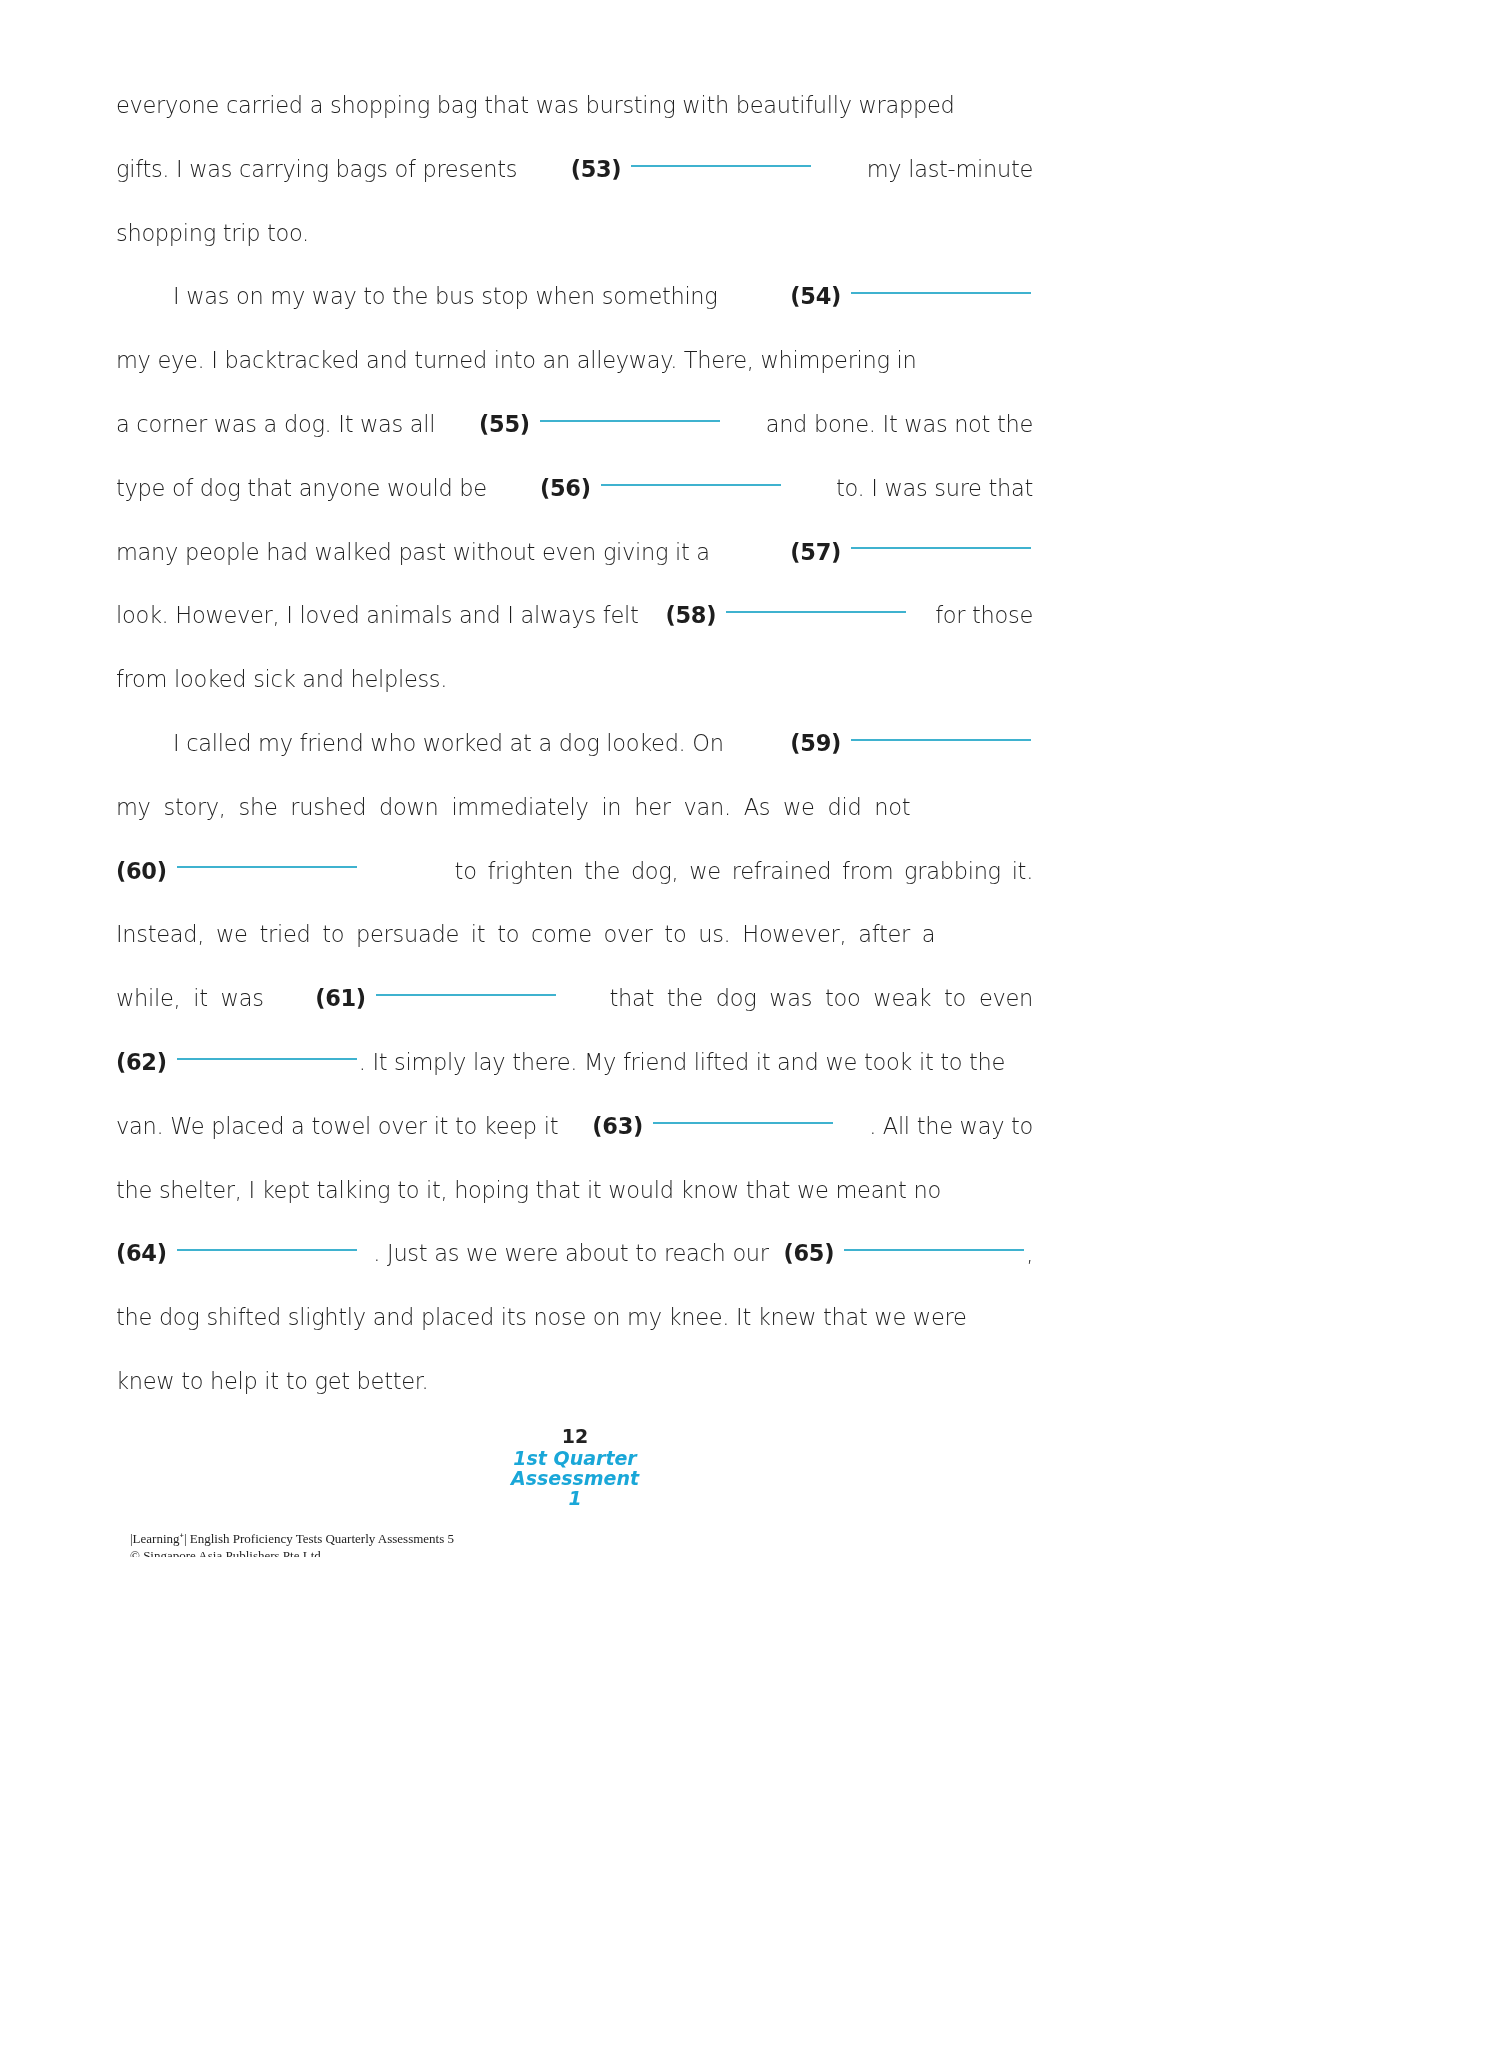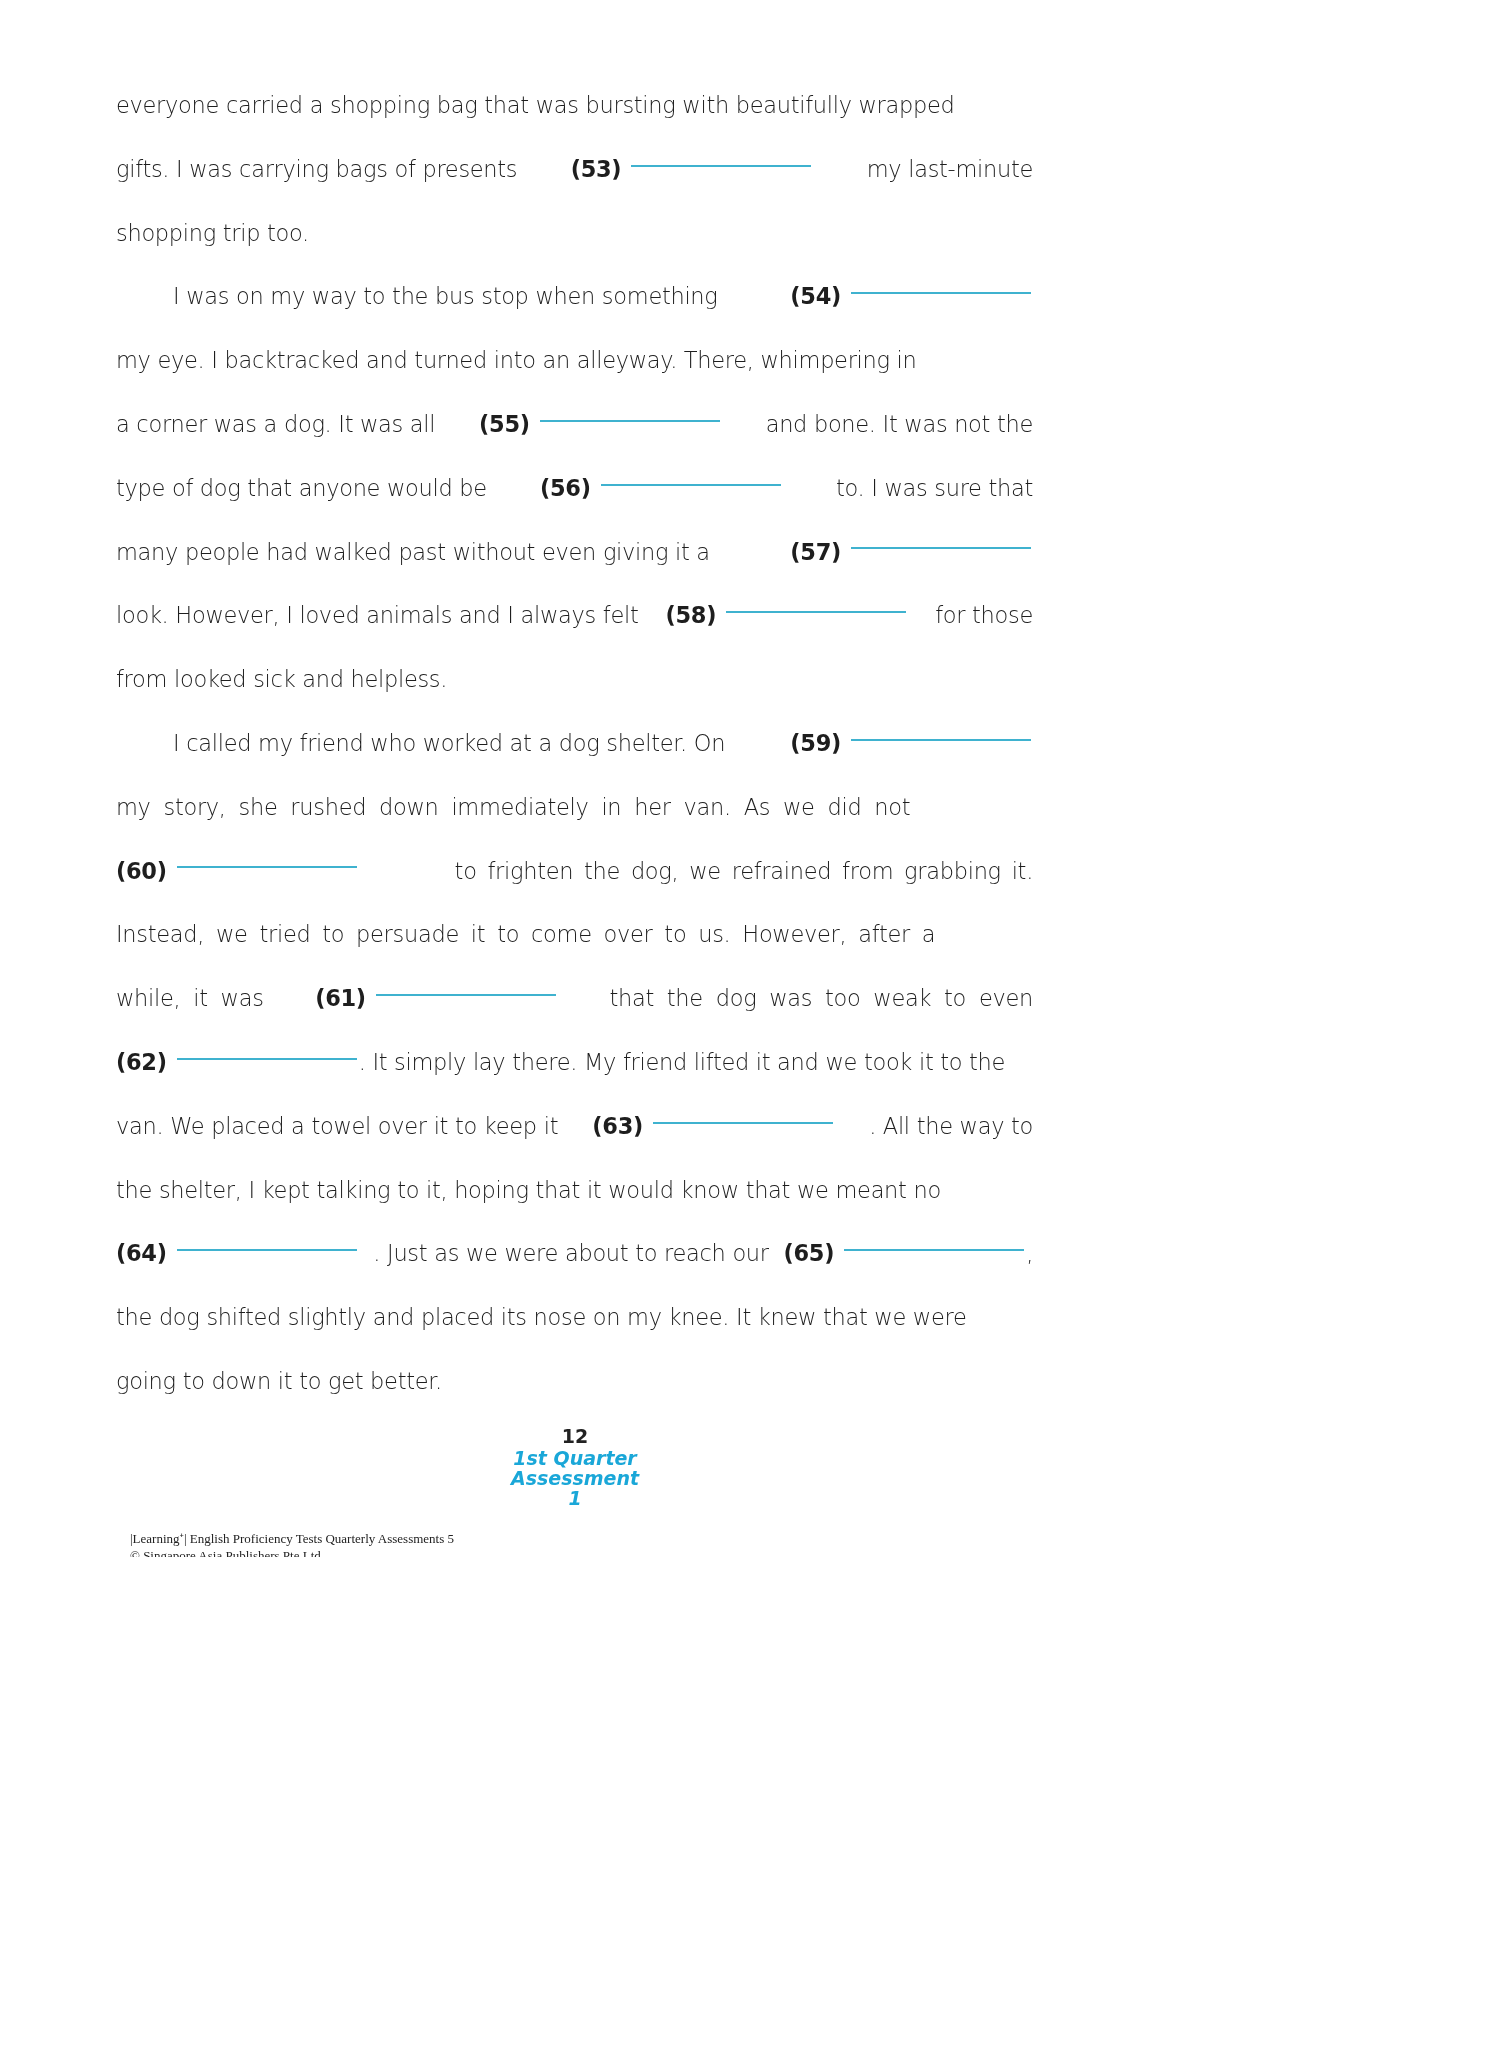--- a/index.html
+++ b/index.html
@@ -104,21 +104,21 @@
           <span class="blank"></span>
         </span>
       <span class="seg">for those</span>
     </div>
 
     <div class="line left">
       <span class="seg">from looked sick and helpless.</span>
     </div>
 
     <div class="line indent">
-      <span class="seg">I called my friend who worked at a dog shelter. On</span>
+      <span class="seg">I called my friend who worked at a dog looked. On</span>
       <span class="group">
           <span class="num">(59)</span>
           <span class="blank"></span>
         </span>
     </div>
 
     <div class="line">
       <span class="seg" style="word-spacing:6px;">my story, she rushed down immediately in her van. As we did not</span>
     </div>
 
@@ -175,21 +175,21 @@
           <span class="blank"></span>
           <span class="seg" style="margin-left:-8px;">,</span>
         </span>
     </div>
 
     <div class="line">
       <span class="seg">the dog shifted slightly and placed its nose on my knee. It knew that we were</span>
     </div>
 
     <div class="line left">
-      <span class="seg">going to down it to get better.</span>
+      <span class="seg">knew to help it to get better.</span>
     </div>
 
   </div>
 
   <div class="footer-left">
     <div>|Learning⁺| English Proficiency Tests Quarterly Assessments 5</div>
     <div>© Singapore Asia Publishers Pte Ltd</div>
   </div>
 
   <div class="footer-center">

